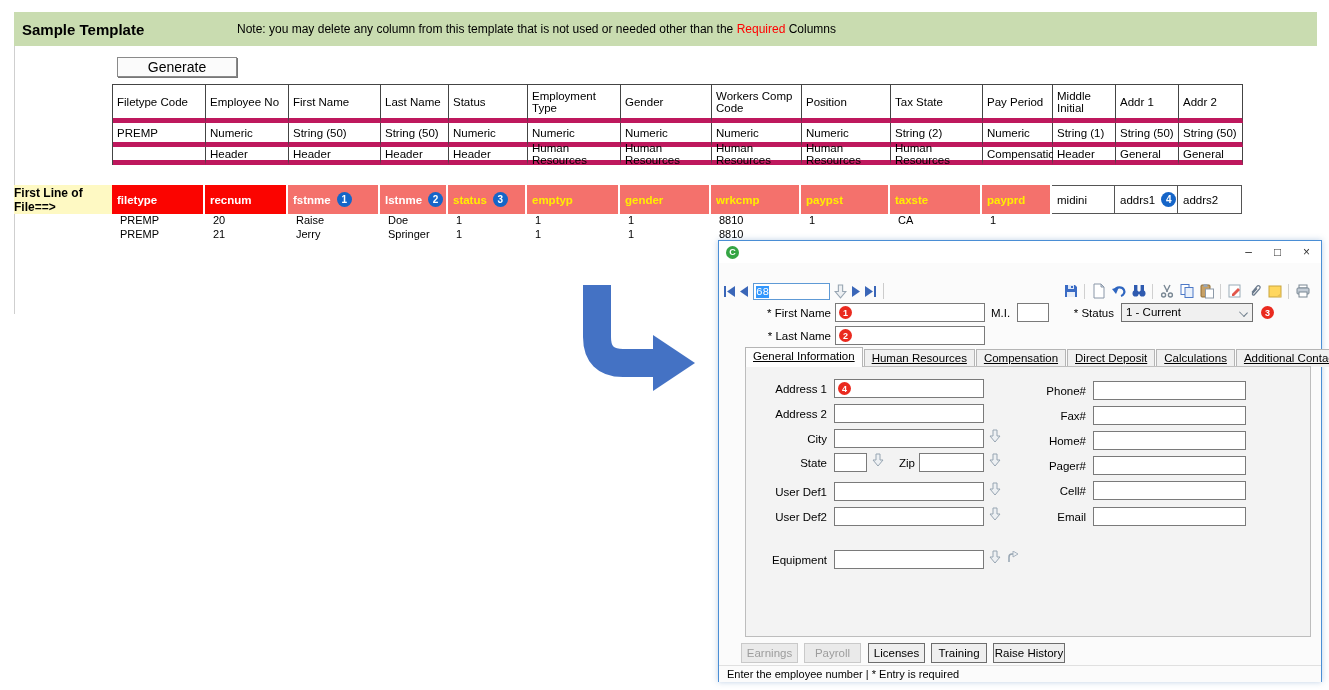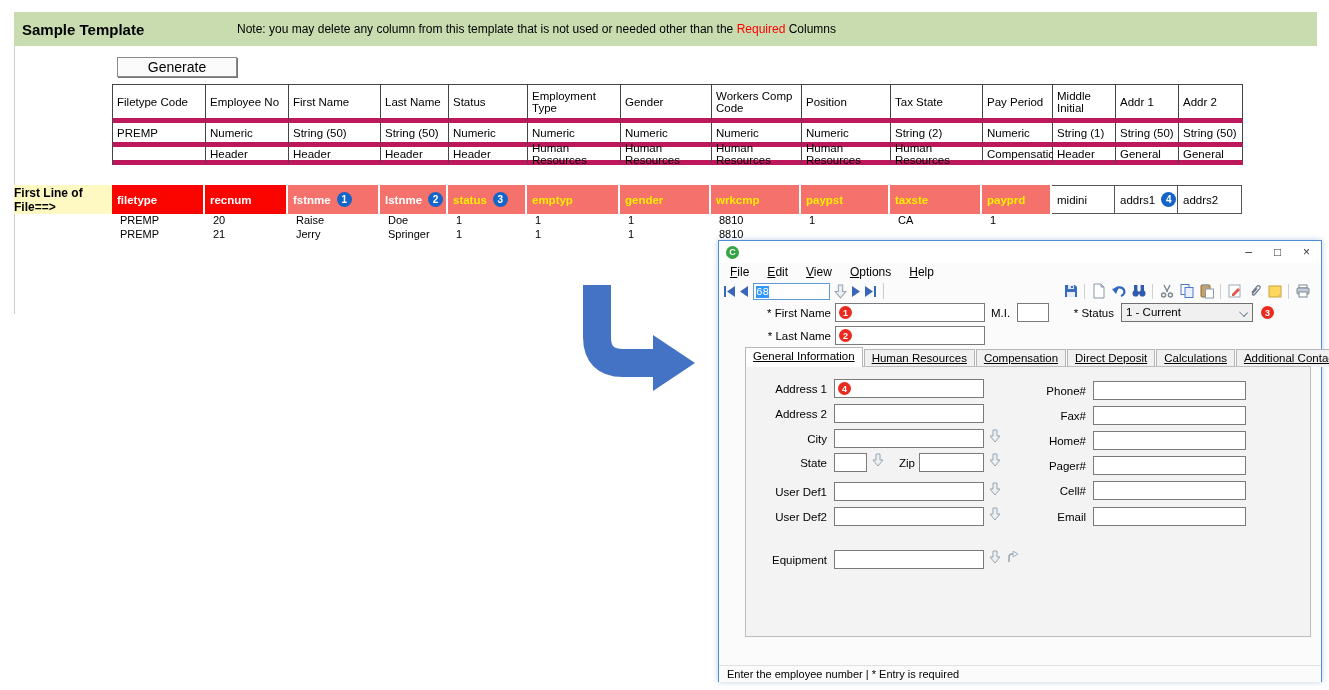--- a/index.html
+++ b/index.html
@@ -235,27 +235,20 @@
   <div id="app-window">
     <div id="titlebar">
       <span id="app-icon">C</span>
       <span id="win-controls">
         <span class="winbtn">–</span>
         <span class="winbtn">□</span>
         <span class="winbtn">×</span>
       </span>
     </div>
 
-    <div id="menubar">
-      <span class="menu-item">File</span>
-      <span class="menu-item">Edit</span>
-      <span class="menu-item">View</span>
-      <span class="menu-item">Options</span>
-      <span class="menu-item">Help</span>
-    </div>
 
     <div id="navbar">
       <span class="nav-ico">
         <svg width="13" height="11" viewBox="0 0 13 11">
             <rect x="1" y="0" width="2" height="11" fill="#3a66b8"></rect>
             <polygon points="12,0 4,5.5 12,11" fill="#3a66b8"></polygon>
           </svg>
       </span>
       <span class="nav-ico">
         <svg width="9" height="11" viewBox="0 0 9 11">
@@ -453,17 +446,24 @@
     <span class="tfield" style="left:374px;top:165px;width:153px;"></span>
     <span class="flabel" style="left:280px;top:194px;width:87px;">Home#</span>
     <span class="tfield" style="left:374px;top:190px;width:153px;"></span>
     <span class="flabel" style="left:280px;top:219px;width:87px;">Pager#</span>
     <span class="tfield" style="left:374px;top:215px;width:153px;"></span>
     <span class="flabel" style="left:280px;top:244px;width:87px;">Cell#</span>
     <span class="tfield" style="left:374px;top:240px;width:153px;"></span>
     <span class="flabel" style="left:280px;top:270px;width:87px;">Email</span>
     <span class="tfield" style="left:374px;top:266px;width:153px;"></span>
 
+    <div id="footer-btns">
+        <button class="fbtn disabled" style="left: 22px; width: 57px;">Earnings</button>
+        <button class="fbtn disabled" style="left: 85px; width: 57px;">Payroll</button>
+        <button class="fbtn" style="left: 149px; width: 57px;">Licenses</button>
+        <button class="fbtn" style="left: 212px; width: 56px;">Training</button>
+        <button class="fbtn" style="left: 274px; width: 72px;">Raise History</button>
+      </div>
     <div id="statusbar">
       <span>Enter the employee number   |   * Entry is required</span>
     </div>
   </div>
 </div>
 
 </body></html>

